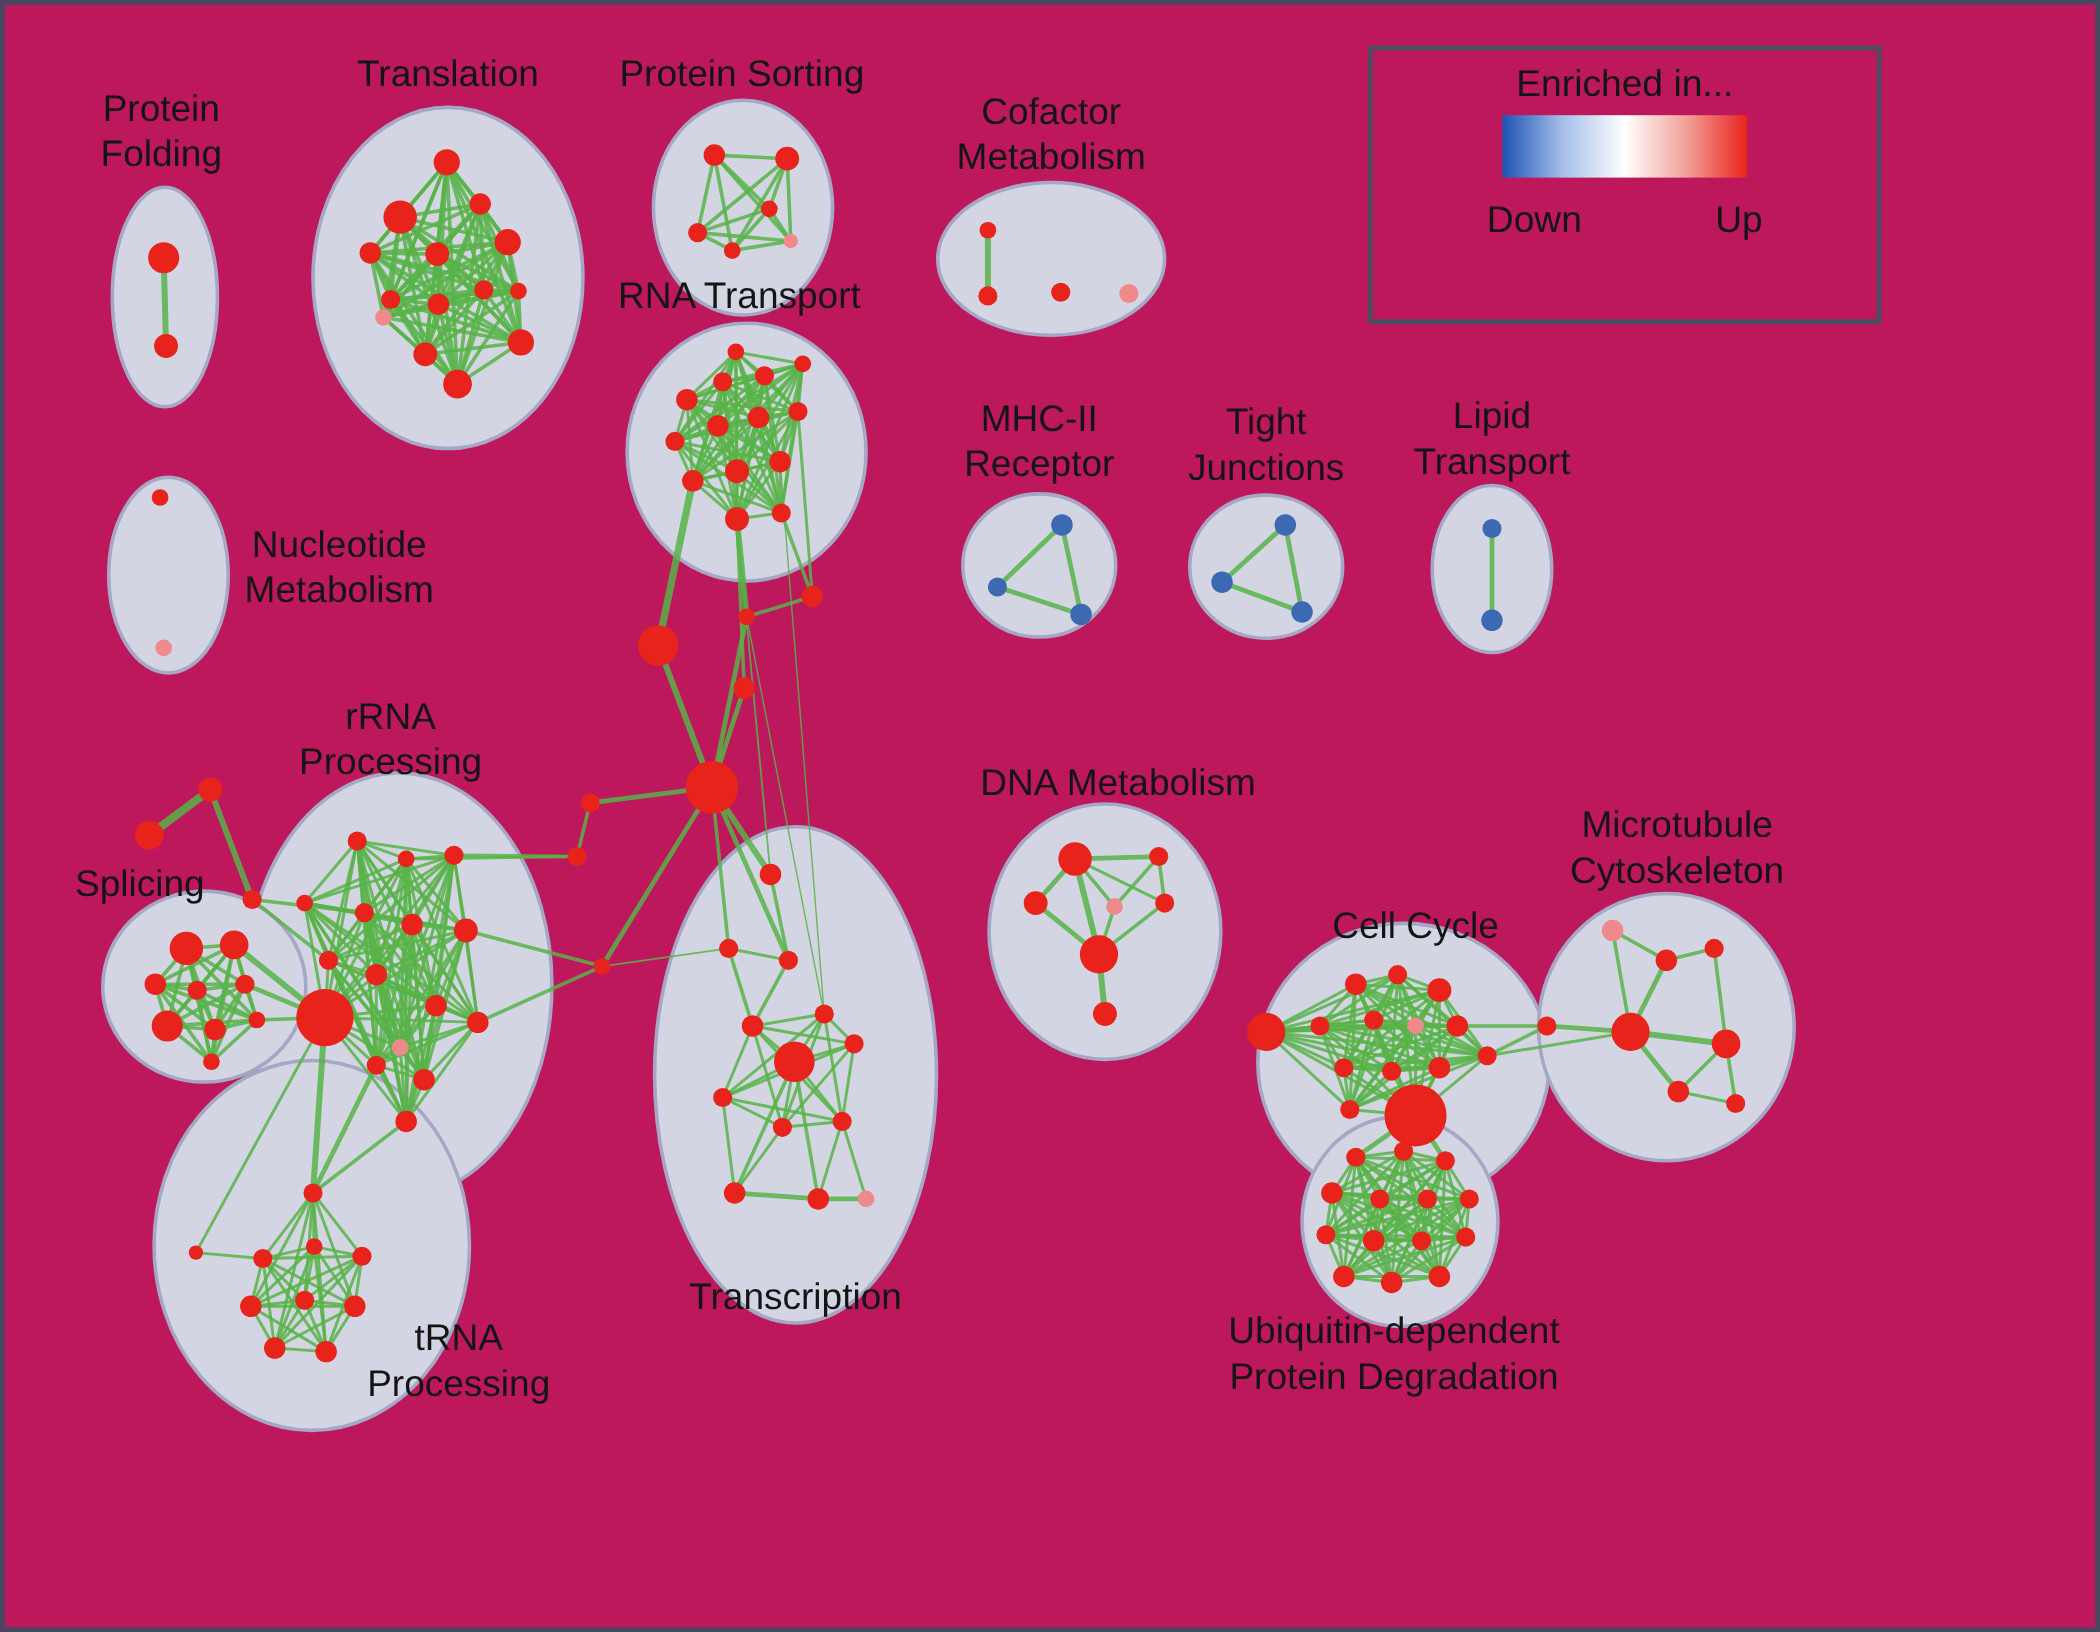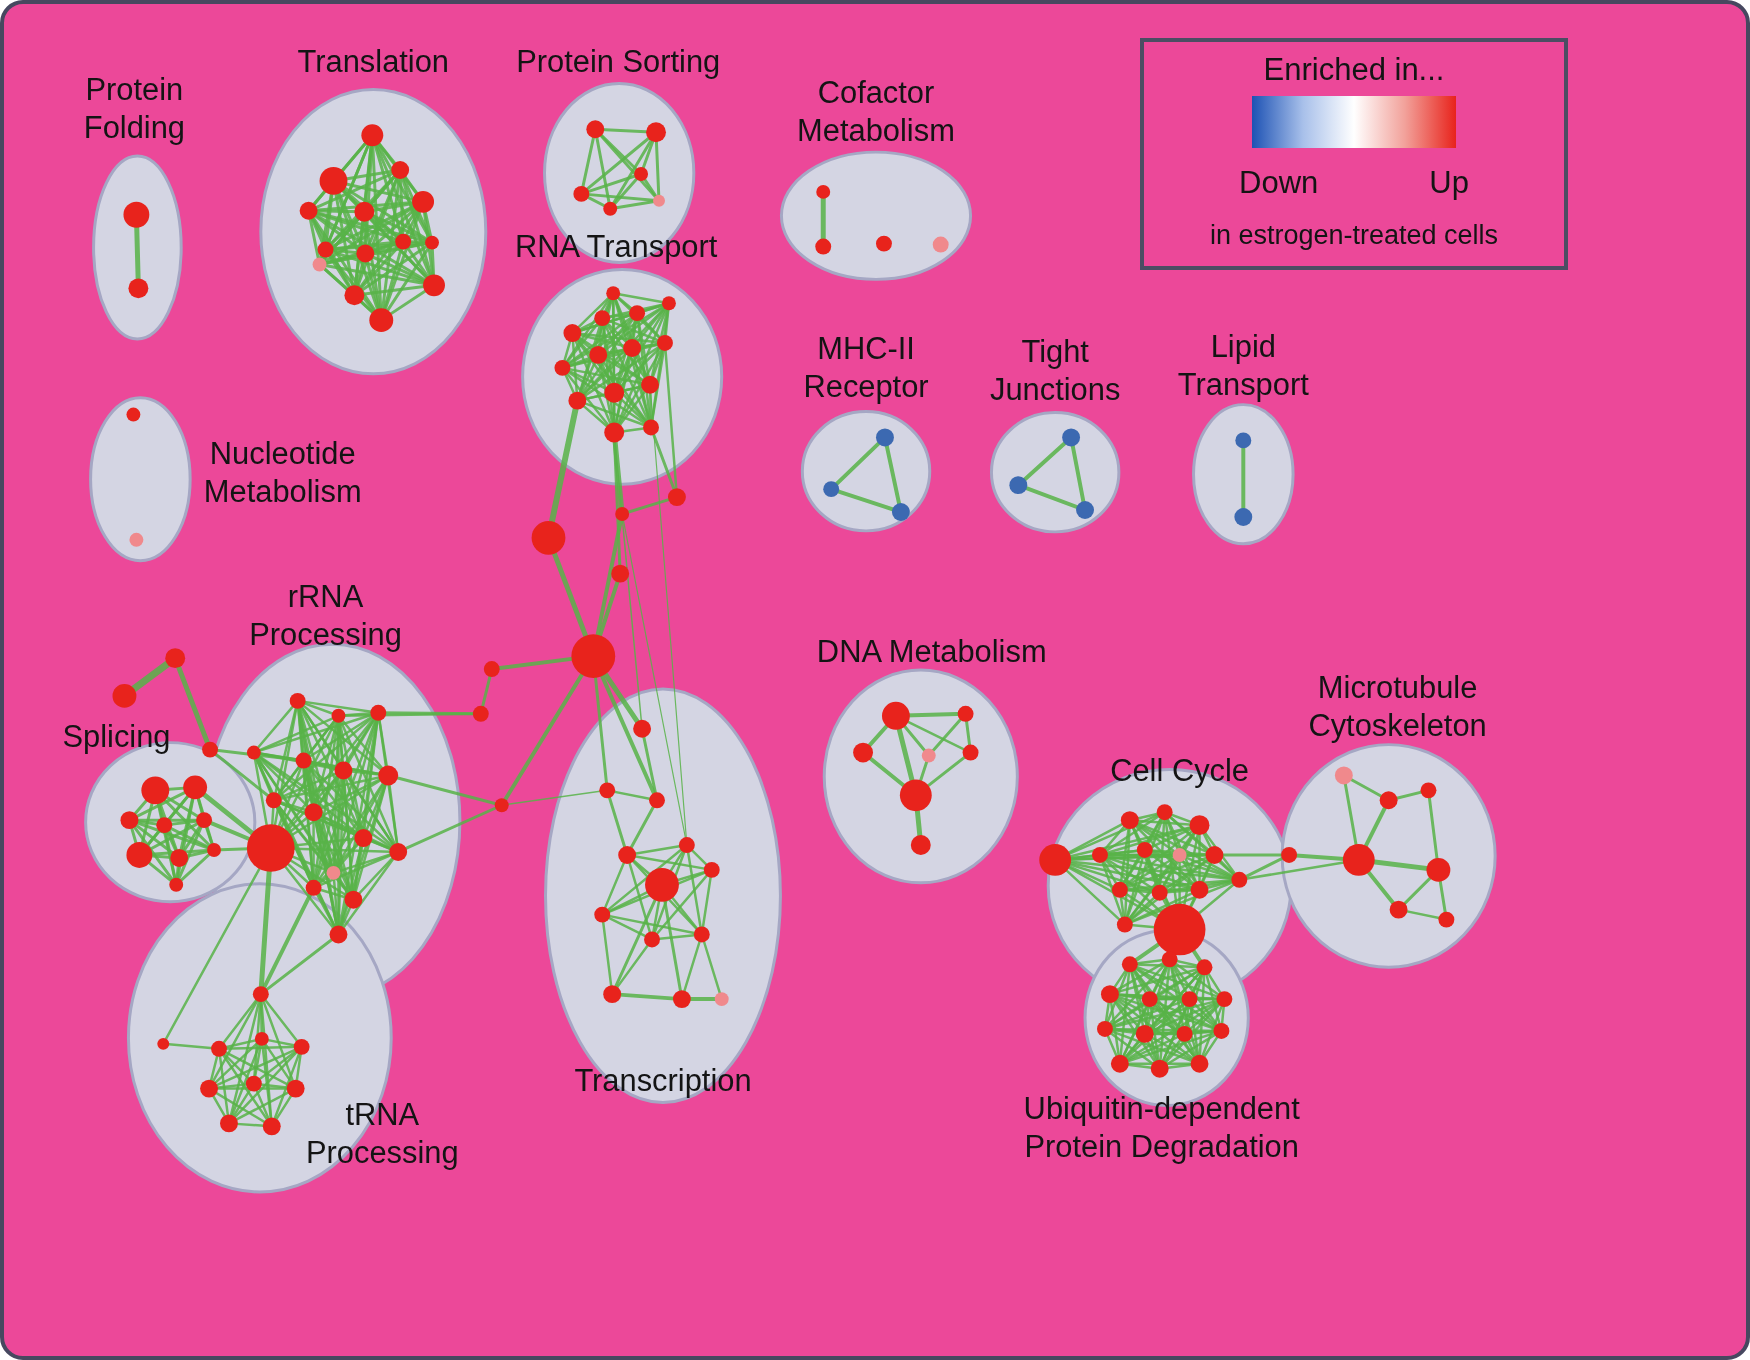--- a/index.html
+++ b/index.html
@@ -29,21 +29,21 @@
     color:#141414;
   }
   .legend-title{font-size:31px;margin-bottom:4px;}
   .legend-gradient{width:204px;height:52px;margin:8px auto 2px auto;}
   .legend-scale{width:230px;margin:17px auto;display:flex;justify-content:space-between;font-size:31px;}
   .legend-subtitle{font-size:27px;line-height:1.32;}
 </style>
 </head>
 <body>
 
-<div class="figure" style="background: #ec4899; border-color: rgb(71, 72, 96); border-radius: 23px;">
+<div class="figure" style="background: #be185d; border-color: rgb(71, 72, 96);">
   <svg id="network" viewBox="0 0 1750 1360" preserveAspectRatio="none">
       <g>
         <ellipse cx="134" cy="245" rx="44" ry="92" fill="#d4d5e3" stroke="#a5a7c4" stroke-width="3"></ellipse>
         <ellipse cx="371" cy="229" rx="113" ry="143" fill="#d4d5e3" stroke="#a5a7c4" stroke-width="3"></ellipse>
         <ellipse cx="618" cy="170" rx="75" ry="90" fill="#d4d5e3" stroke="#a5a7c4" stroke-width="3"></ellipse>
         <ellipse cx="876" cy="213" rx="95" ry="64" fill="#d4d5e3" stroke="#a5a7c4" stroke-width="3"></ellipse>
         <ellipse cx="621" cy="375" rx="100" ry="108" fill="#d4d5e3" stroke="#a5a7c4" stroke-width="3"></ellipse>
         <ellipse cx="866" cy="470" rx="64" ry="60" fill="#d4d5e3" stroke="#a5a7c4" stroke-width="3"></ellipse>
         <ellipse cx="1056" cy="471" rx="64" ry="60" fill="#d4d5e3" stroke="#a5a7c4" stroke-width="3"></ellipse>
         <ellipse cx="1245" cy="473" rx="50" ry="70" fill="#d4d5e3" stroke="#a5a7c4" stroke-width="3"></ellipse>
@@ -920,15 +920,14 @@
       </g>
     </svg>
 
   <div class="legend">
     <div class="legend-title">Enriched in...</div>
     <div class="legend-gradient" style="background: linear-gradient(to right, rgb(29, 82, 180), rgb(168, 192, 234), rgb(255, 255, 255), rgb(242, 161, 154), rgb(232, 35, 28));"></div>
     <div class="legend-scale">
       <span>Down</span>
       <span>Up</span>
     </div>
-    <div class="legend-subtitle">in estrogen-treated cells</div>
   </div>
 </div>
 
 </body></html>

